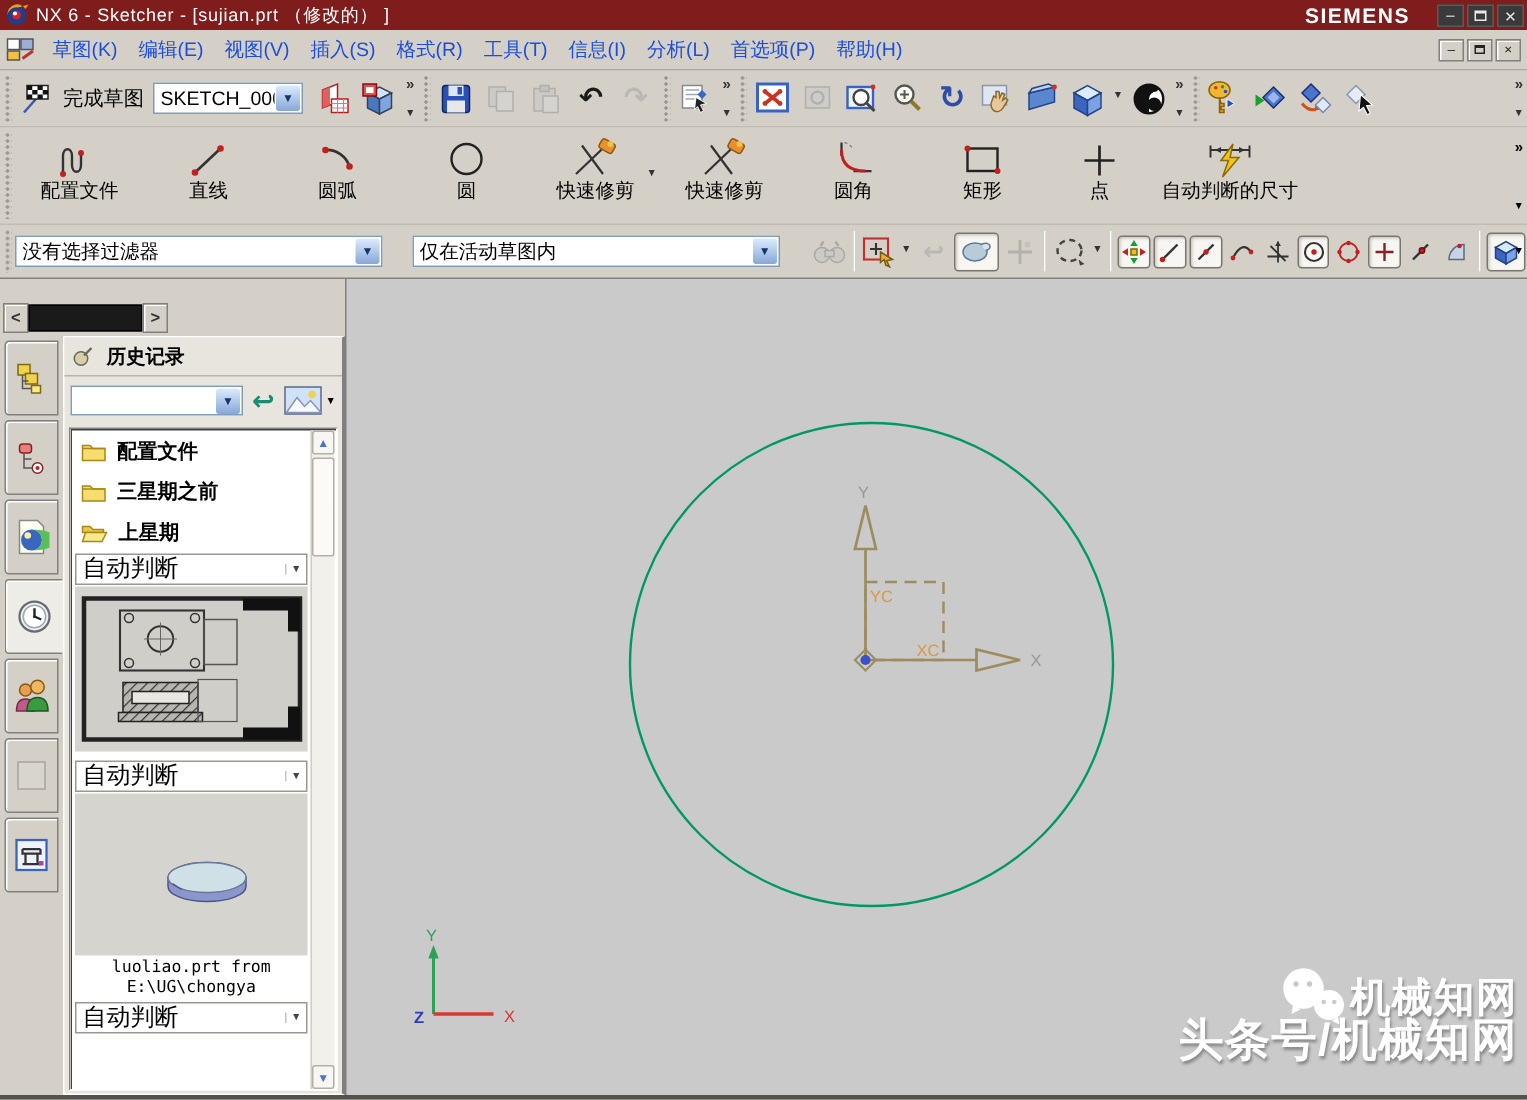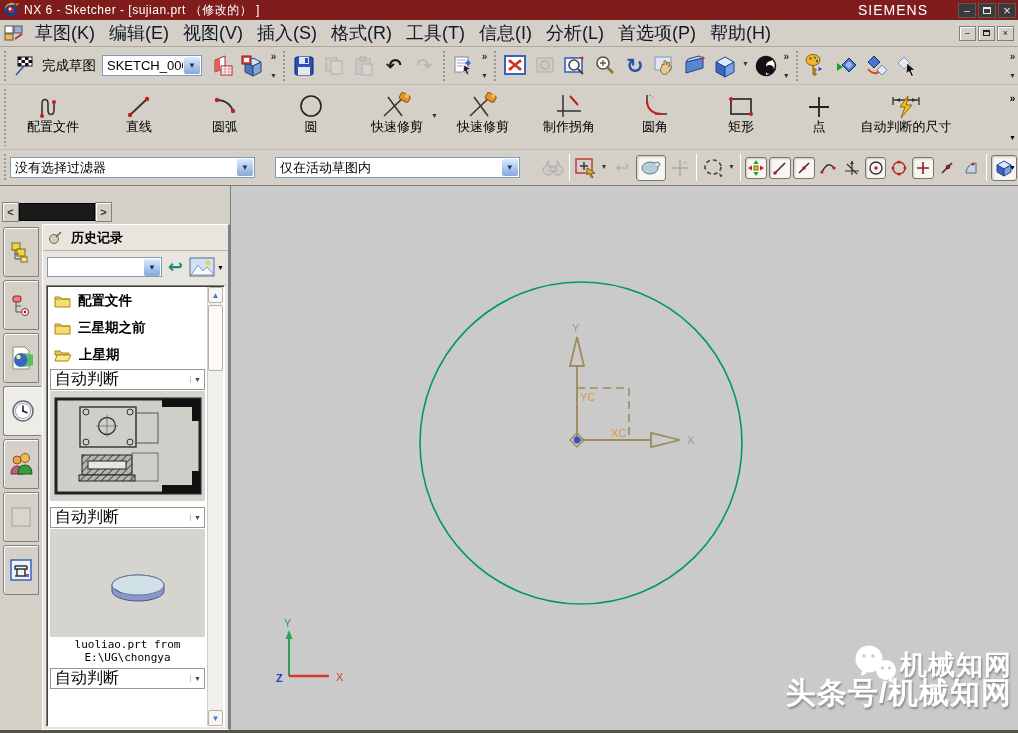--- a/index.html
+++ b/index.html
@@ -4,28 +4,28 @@
 <style>
   * { margin:0; padding:0; box-sizing:border-box; }
   html,body { width:1018px; height:733px; }
   body { font-family:"Liberation Sans","DejaVu Sans",sans-serif; font-size:13px; background:#d4d0c8; overflow:hidden; }
   #app { position:absolute; width:1018px; height:733px; background:#d4d0c8; }
 
   
   .titlebar { position:absolute; left:0; top:0; width:100%; height:20px; background:#7f1d1d; display:flex; align-items:center; color:#fff; }
   .nx-logo { width:18px; height:16px; margin:0 3px; }
   .title-text { font-size:12px; letter-spacing:.5px; white-space:nowrap; }
-  .brand { margin-left:auto; font-weight:normal; font-size:14px; letter-spacing:1px; margin-right:30px; }
+  .brand { margin-left:auto; font-weight:bold; font-size:14px; letter-spacing:1px; margin-right:18px; }
   .tb-btn { width:18px; height:15px; background:#3a3a3a; border:1px solid #5a5a5a; color:#e8e8e8; font-size:10px; display:flex; align-items:center; justify-content:center; margin-right:2px; cursor:default; }
   .tb-restore-glyph { width:8px; height:7px; border:1px solid #e8e8e8; border-top-width:2px; }
 
   
   .menubar { position:absolute; left:0; top:20px; width:100%; height:27px; background:#d4d0c8; border-bottom:1px solid #aca899; display:flex; align-items:center; }
   .menu-appicon { width:20px; height:18px; margin:0 4px; }
-  .menu-item { padding:3px 7px; font-size:18px; color:#0f172a; }
+  .menu-item { padding:3px 7px; font-size:13px; color:#1d4ed8; }
   .mdi-ctrls { margin-left:auto; display:flex; margin-right:4px; }
   .mdi-btn { width:17px; height:15px; border:1px solid #808080; background:#d4d0c8; box-shadow:inset 1px 1px 0 #fff; margin-left:2px; font-size:9px; display:flex; align-items:center; justify-content:center; color:#222; }
   .mdi-restore { width:7px; height:6px; border:1px solid #222; border-top-width:2px; }
 
   
   .toolbar { position:absolute; left:0; width:100%; background:#d4d0c8; display:flex; align-items:center; }
   .tb1 { top:47px; height:38px; border-bottom:1px solid #c0bcb4; }
   .tb2 { top:85px; height:65px; border-bottom:1px solid #c0bcb4; }
   .grip { width:5px; align-self:stretch; margin:3px 2px 3px 3px; background-image:radial-gradient(#9a968e 1px, transparent 1.2px); background-size:4px 4px; }
   .tbtn { width:30px; height:30px; display:flex; align-items:center; justify-content:center; position:relative; }
@@ -411,29 +411,20 @@
           <svg width="34" height="28" viewBox="0 0 34 28">
             <path d="M4,24 L26,3" stroke="#333" stroke-width="1.5"></path>
             <path d="M8,5 L22,24" stroke="#333" stroke-width="1.5"></path>
             <rect x="20" y="2" width="10" height="7" rx="2" transform="rotate(30 25 5)" fill="#e89030" stroke="#8a5810"></rect>
             <circle cx="27" cy="4" r="2" fill="#f2c240"></circle>
           </svg>
         </span>
       <span class="tlabel">快速修剪</span>
     </span>
 
-    <span class="tool">
-      <span class="ticon">
-          <svg width="30" height="28" viewBox="0 0 30 28">
-            <path d="M9,3 L9,25 M3,19 L27,19" stroke="#333" stroke-width="1.5"></path>
-            <path d="M16,4 L24,13" stroke="#c02020" stroke-width="2"></path>
-          </svg>
-        </span>
-      <span class="tlabel">制作拐角</span>
-    </span>
 
     <span class="tool">
       <span class="ticon">
           <svg width="28" height="28" viewBox="0 0 28 28">
             <path d="M6,3 L6,12 M14,22 L26,22" stroke="#333" stroke-width="1.5"></path>
             <path d="M6,8 Q6,22 22,22" fill="none" stroke="#c02020" stroke-width="2"></path>
             <path d="M8,3 q4,1 6,5" fill="none" stroke="#888" stroke-width="1" stroke-dasharray="2,2"></path>
           </svg>
         </span>
       <span class="tlabel">圆角</span>

